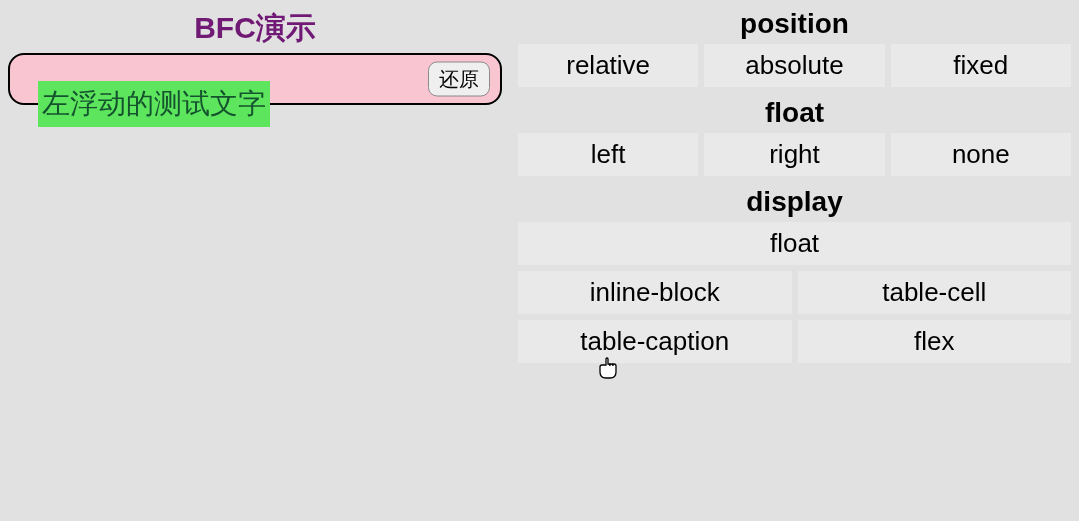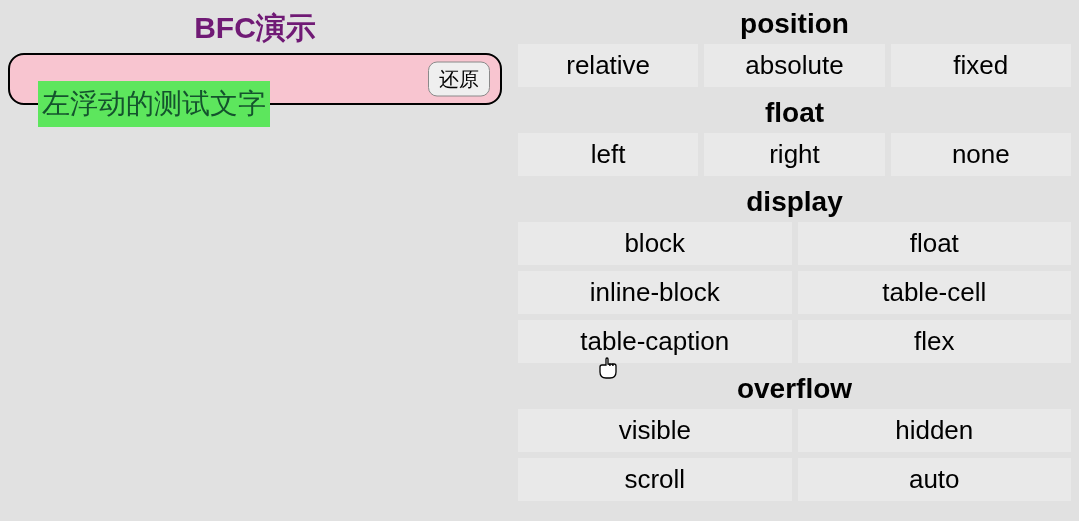--- a/index.html
+++ b/index.html
@@ -138,42 +138,30 @@
       <div class="row-3">
         <div class="cell">left</div>
         <div class="cell">right</div>
         <div class="cell">none</div>
       </div>
     </div>
 
     <div class="section">
       <div class="section-title">display</div>
       <div class="row-2">
-        <div class="cell">block</div>
         <div class="cell">float</div>
       </div>
       <div class="row-2">
         <div class="cell">inline-block</div>
         <div class="cell">table-cell</div>
       </div>
       <div class="row-2">
         <div class="cell">table-caption</div>
         <div class="cell">flex</div>
       </div>
     </div>
 
-    <div class="section">
-      <div class="section-title">overflow</div>
-      <div class="row-2">
-        <div class="cell">visible</div>
-        <div class="cell">hidden</div>
-      </div>
-      <div class="row-2">
-        <div class="cell">scroll</div>
-        <div class="cell">auto</div>
-      </div>
-    </div>
   </div>
 </div>
 
 <svg class="cursor" width="28" height="28" viewBox="0 0 28 28">
   <path d="M10 3 L10 9 L6 9 Q4 9 4 11 L4 16 Q4 22 10 22 L14 22 Q20 22 20 16 L20 10 Q20 8 18 8 L17 8 L17 10 Q17 8 15 8 L14 8 L14 10 Q14 8 12 8 L12 3 Q12 2 11 2 Q10 2 10 3 Z" fill="#fff" stroke="#000" stroke-width="1.3"></path>
 </svg>
 
 </body></html>

